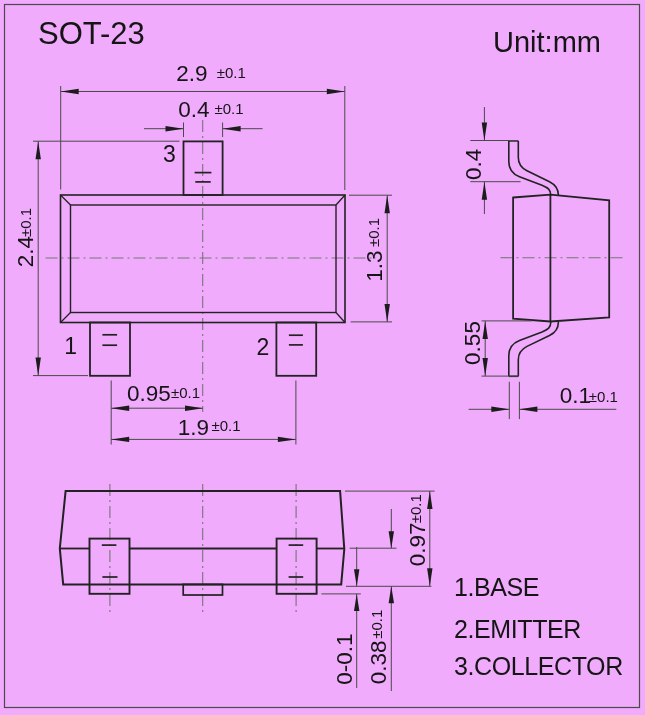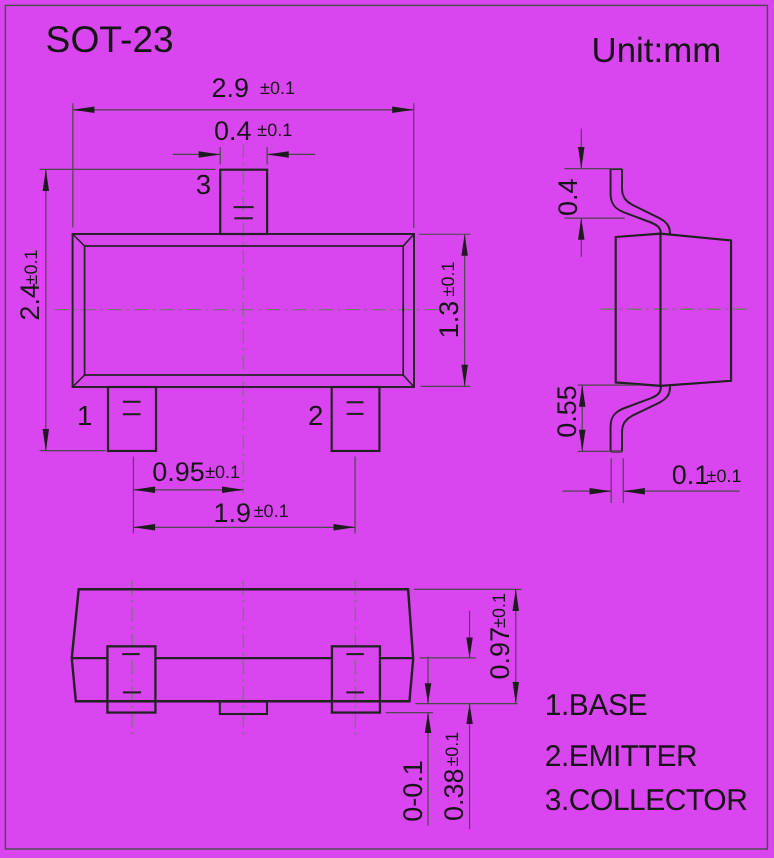--- a/index.html
+++ b/index.html
@@ -1,16 +1,16 @@
 <!DOCTYPE html>
 <html><head>
 <meta charset="utf-8">
 <style>
   html,body { margin:0; padding:0; background:#ffffff; }
-  #page { width:645px; height:715px; position:relative; background:#d946ef; }
+  #page { width:645px; height:715px; position:relative; background:#f0abfc; }
   svg { display:block; }
   text { font-family:"Liberation Sans", sans-serif; }
 </style>
 </head>
 <body>
 <div id="page">
 <svg width="645" height="715" viewBox="0 0 645 715">
 <rect x="4.5" y="4.5" width="635" height="703" fill="none" stroke="#4b4b4b" stroke-width="1.2"></rect>
 <text x="38" y="43.5" font-size="31" fill="#151515">SOT-23</text>
 <text x="493" y="51.5" font-size="29" fill="#151515">Unit:mm</text>

